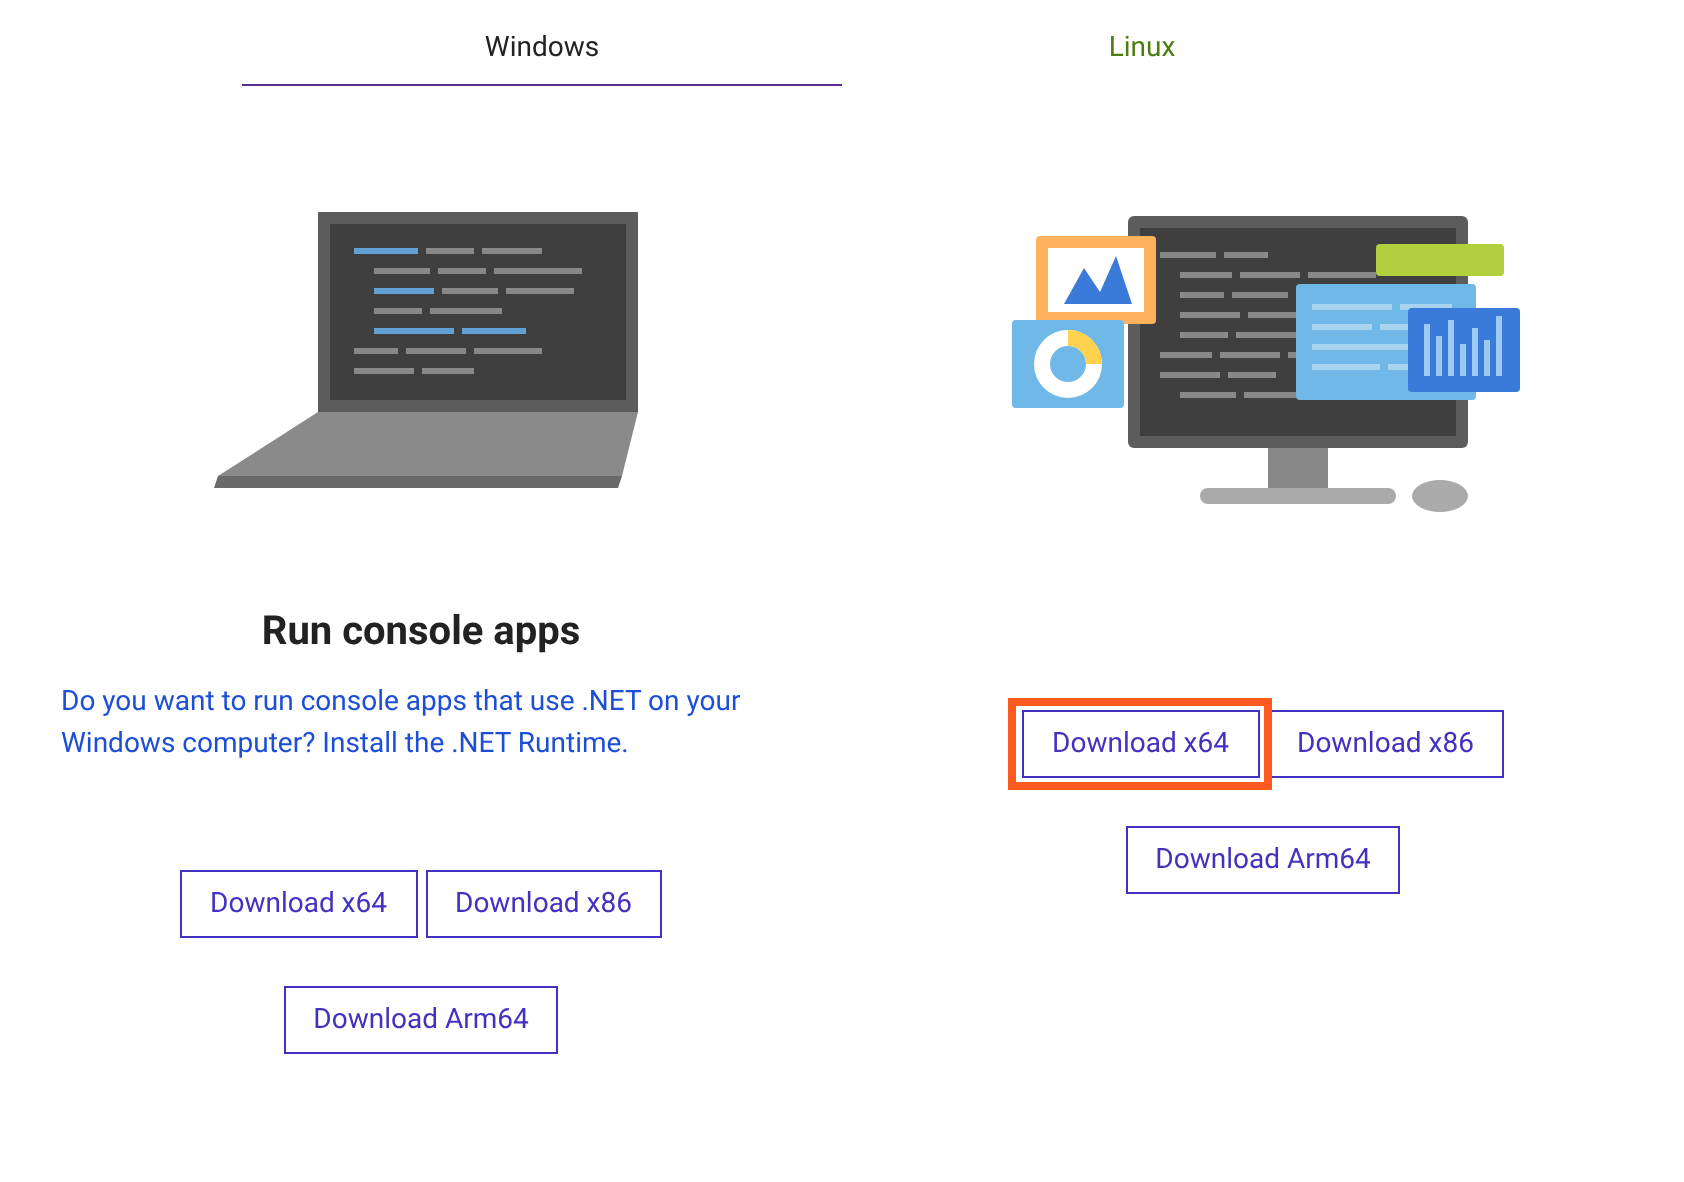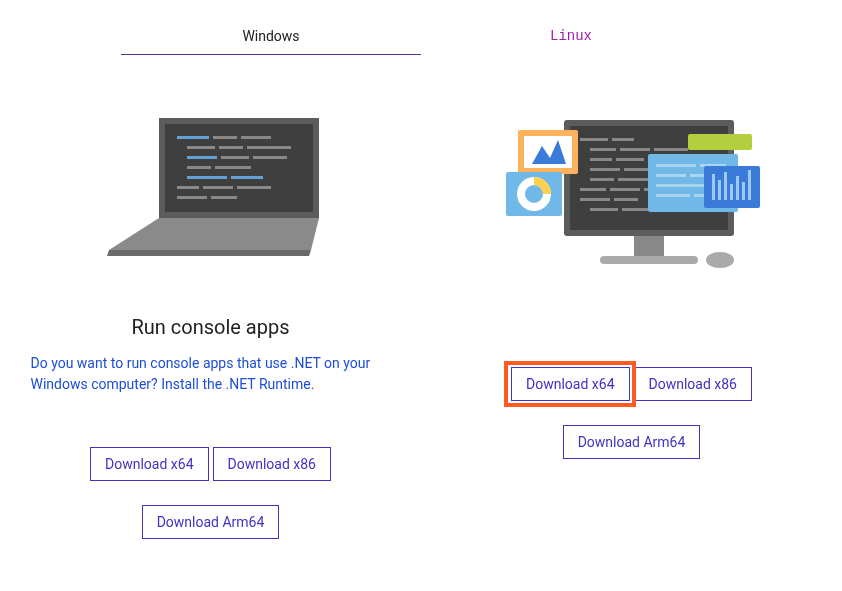--- a/index.html
+++ b/index.html
@@ -6,38 +6,38 @@
     body {
       font-family: -apple-system, BlinkMacSystemFont, "Segoe UI", Roboto, sans-serif;
       background: #fff;
       width: 842px;
       height: 591px;
       overflow: hidden;
     }
     .tabs {
       display: flex;
       justify-content: center;
-      padding-top: 18px;
+      padding-top: 6px;
       gap: 0;
     }
     .tab {
       width: 300px;
       text-align: center;
       padding: 10px 0;
       font-size: 14px;
       color: #333;
       cursor: pointer;
       border-bottom: 1px solid transparent;
     }
     .tab.active {
       border-bottom: 1.5px solid #5c2d91;
       font-weight: 400;
       color: #222;
     }
-    .tab.inactive { color: #a21caf; font-family: Liberation Mono, monospace; }
+    .tab.inactive { color: #4d7c0f; }
     .cols {
       display: flex;
       gap: 0;
       padding: 0 0 0 0;
     }
     .col {
       width: 50%;
       display: flex;
       flex-direction: column;
       align-items: center;
@@ -45,21 +45,21 @@
     .illus {
       height: 260px;
       display: flex;
       align-items: center;
       justify-content: center;
       padding-top: 30px;
     }
     .illus svg { display: block; }
     .title {
       font-size: 20px;
-      font-weight: 400;
+      font-weight: 700;
       color: #222;
       margin-bottom: 14px;
     }
     .desc {
       font-size: 14px;
       color: #1d4ed8;
       line-height: 1.5;
       max-width: 380px;
       padding: 0 10px;
     }

